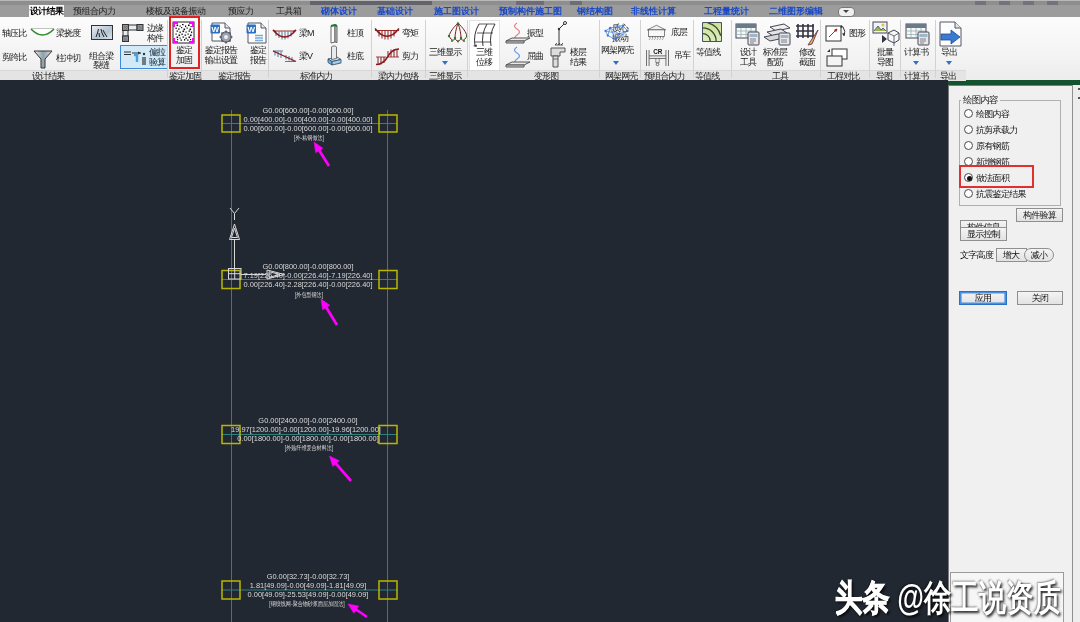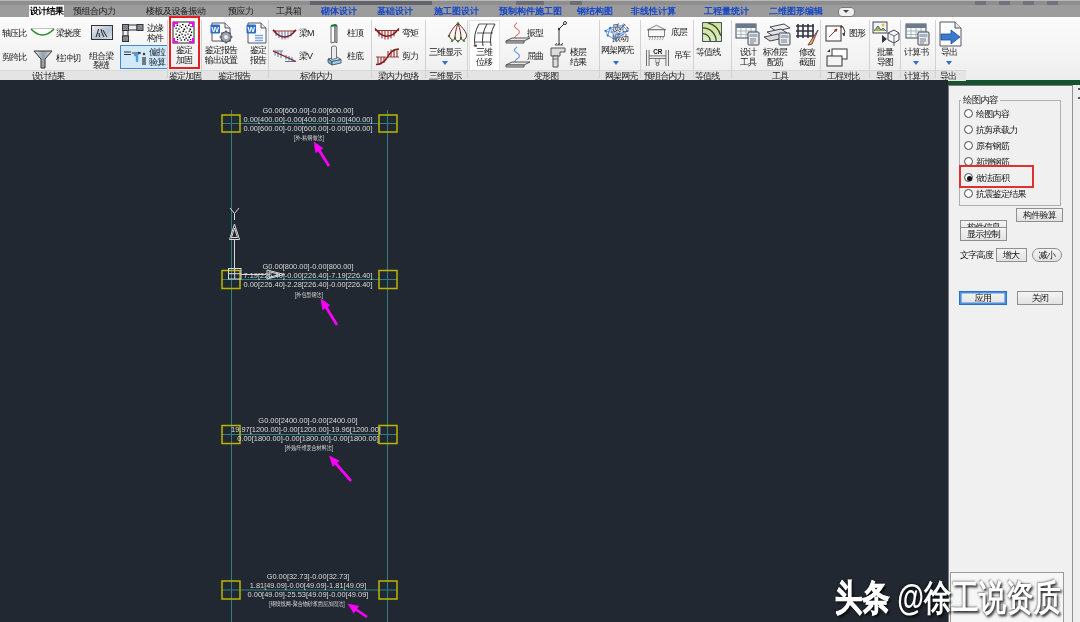--- a/index.html
+++ b/index.html
@@ -501,21 +501,21 @@
     <div class="abs" style="left:17.5px;top:89.5px;width:5px;height:5px;border-radius:50%;background:#111;"></div>
     <div class="radio" style="left:15px;top:103.3px;"></div>
       <div class="rtext" style="left:27px;top:102.3px;">抗震鉴定结果</div>
     <div class="abs" style="left:10px;top:79px;width:71px;height:19px;border:2px solid #e03030;"></div>
 
     <div class="pbtn" style="left:11px;top:122px;width:45px;height:12px;line-height:12px;margin-top:12px;">构件信息</div>
     <div class="pbtn" style="left:67px;top:122px;width:45px;height:12px;line-height:12px;">构件验算</div>
     <div class="pbtn" style="left:11px;top:141px;width:45px;height:12px;line-height:12px;">显示控制</div>
     <div class="rtext" style="left:11px;top:163px;">文字高度</div>
     <div class="pbtn" style="left:46.5px;top:162px;width:29px;height:12px;line-height:12px;">增大</div>
-    <div class="pbtn" style="left:83px;top:162px;width:28px;height:12px;line-height:12px;border-radius:7px;">减小</div>
+    <div class="pbtn" style="left:75px;top:162px;width:28px;height:12px;line-height:12px;border-radius:7px;">减小</div>
     <div class="pbtn" style="left:10px;top:205px;width:46px;height:12px;line-height:12px;border:1px solid #2a6fc8;box-shadow:0 0 0 1.6px #4a8fe0 inset;">应用</div>
     <div class="pbtn" style="left:68px;top:205px;width:44px;height:12px;line-height:12px;">关闭</div>
 
     <div class="abs" style="left:1px;top:486px;width:112px;height:51px;background:#f6f6f6;border:1px solid #9a9a9a;"></div>
   </div>
   <div class="abs" id="scrollstrip" style="left:1072px;top:85px;width:8px;height:537px;background:#ededed;border-left:1px solid #8f8f8f;">
     <div class="abs" style="left:5px;top:3px;width:3px;height:2px;background:#555;"></div>
     <div class="abs" style="left:5px;top:12px;width:3px;height:2px;background:#555;"></div>
   </div>
   <div class="abs" id="watermark"><span style="font-weight:900;-webkit-text-stroke:1px #fff;">头条</span> @徐工说资质</div>

